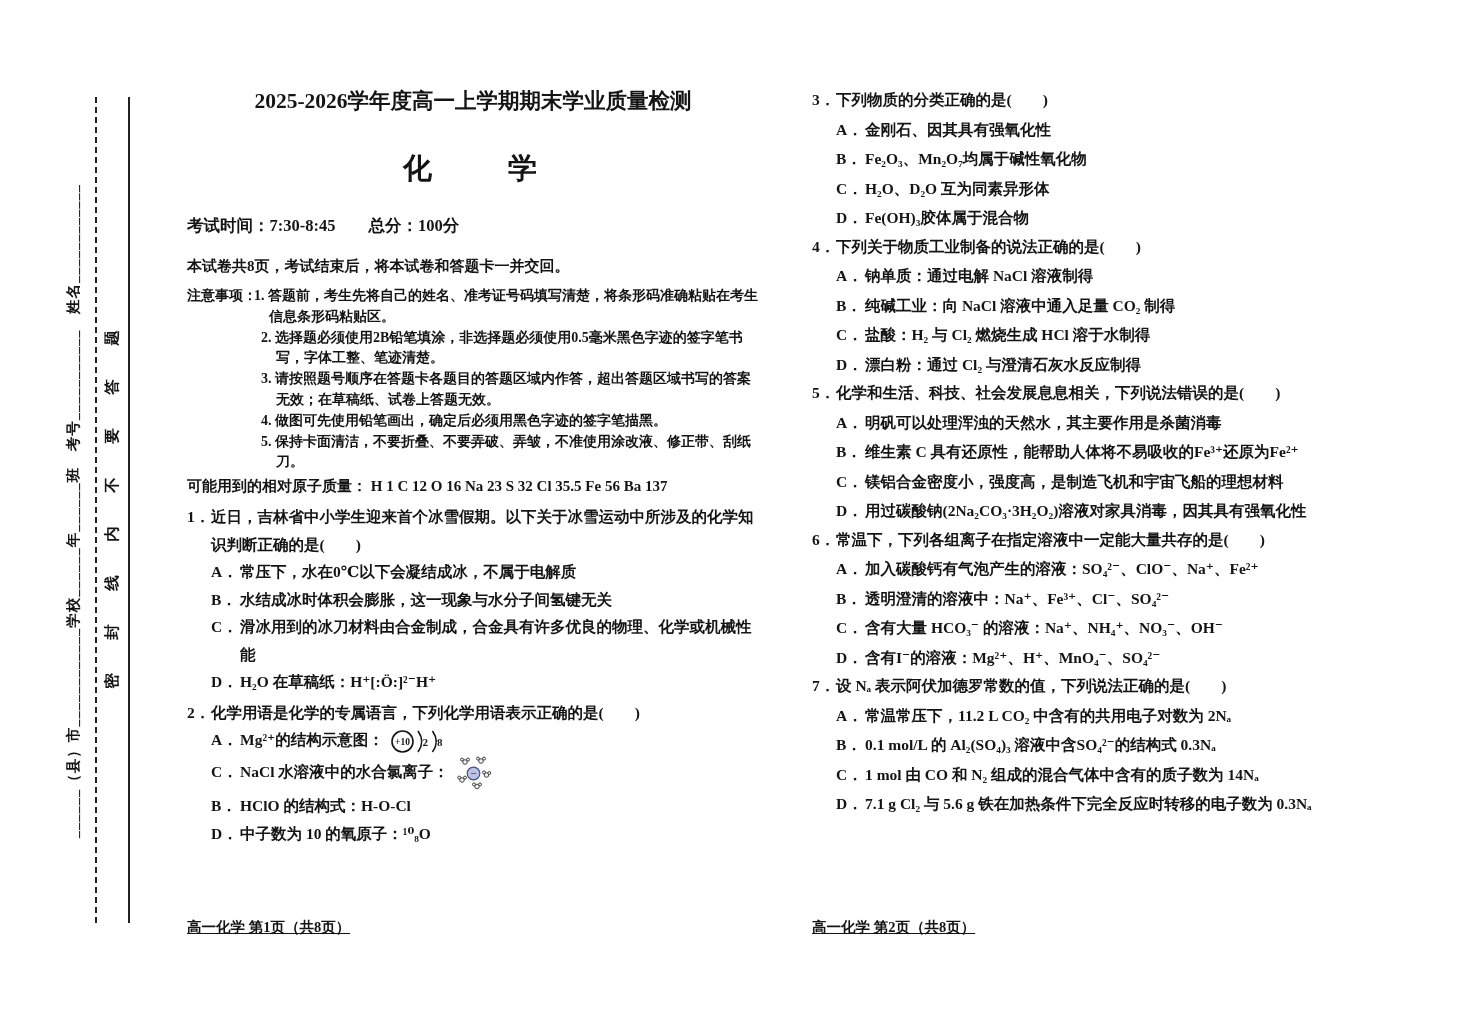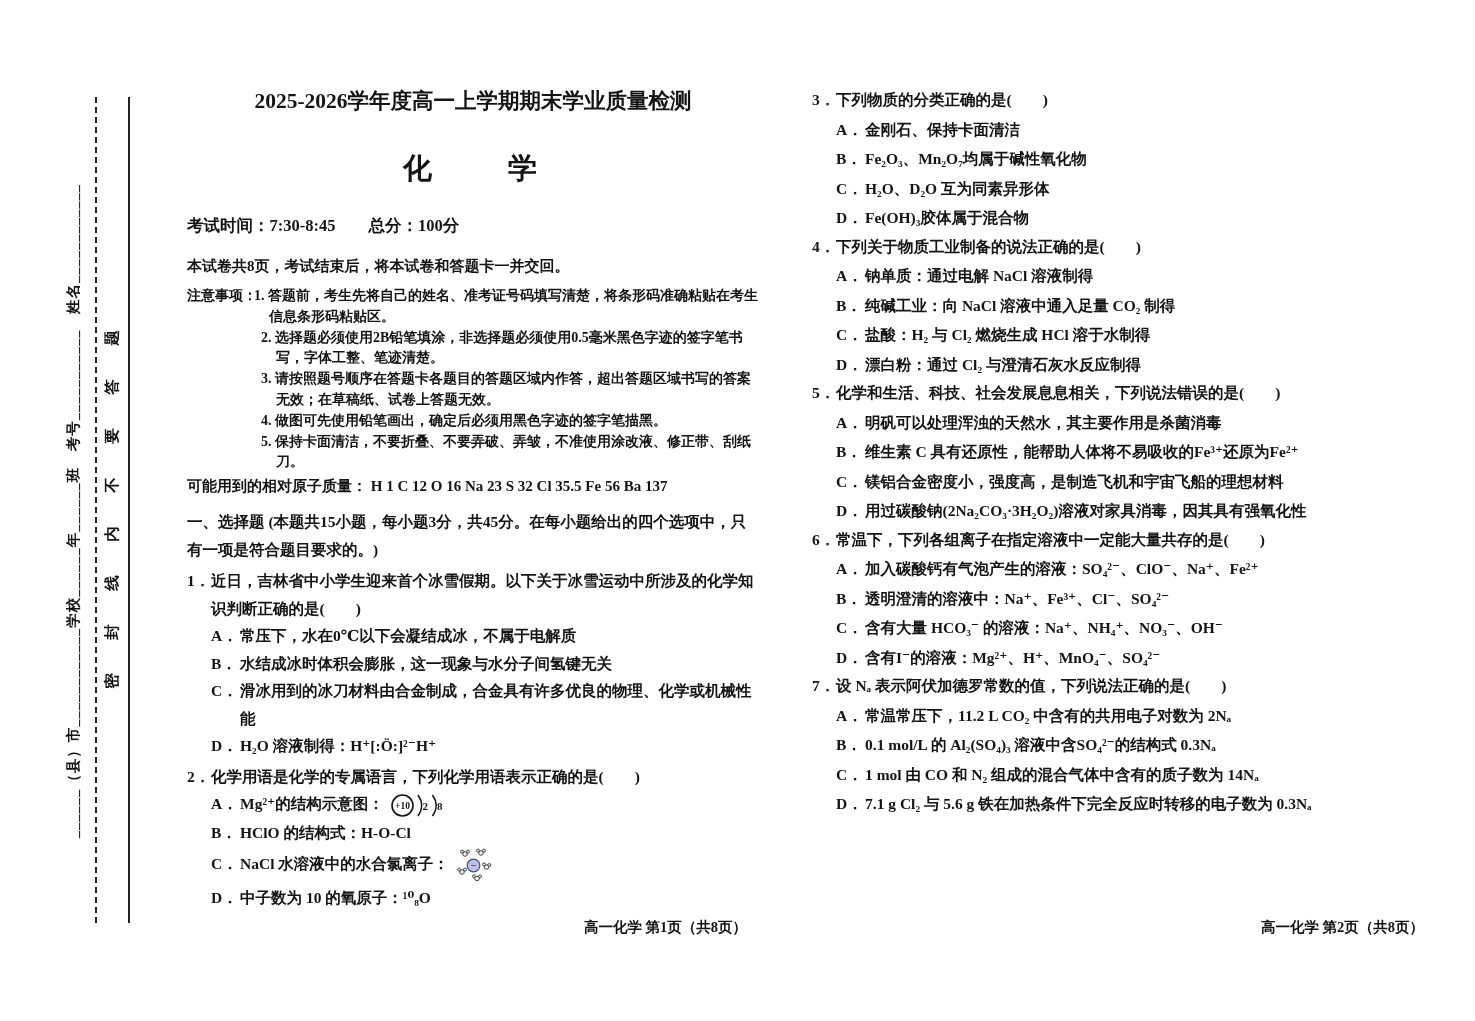--- a/index.html
+++ b/index.html
@@ -35,21 +35,21 @@
   .p1-atomic{font-size:15px;line-height:27px;}
   .p1-section{font-size:15.5px;line-height:28px;margin-top:8px;}
   .question{line-height:27.5px;}
   .page1 .question{margin-top:3px;}
   .q-stem{padding-left:24px;text-indent:-24px;}
   .q-num{display:inline-block;width:24px;text-indent:0;}
   .q-option{margin-left:24px;padding-left:29px;text-indent:-29px;}
   .opt-label{display:inline-block;width:29px;text-indent:0;}
   .page2 .question + .question{margin-top:1px;}
   .page2 .q-option{margin-top:2px;}
-  .footer{position:absolute;font-size:14.5px;text-align:right;}
+  .footer{position:absolute;font-size:14.5px;text-align:left;text-decoration:underline;}
   .footer1{left:187px;width:560px;top:918px;}
   .footer2{left:812px;width:612px;top:918px;}
   svg{vertical-align:middle;}
   .atom-svg{margin-left:2px;}
   .hyd-svg{margin-left:2px;}
 </style>
 </head>
 <body>
 
 <div class="sheet">
@@ -70,42 +70,40 @@
     <div class="p1-intro">本试卷共8页，考试结束后，将本试卷和答题卡一并交回。</div>
     <div class="notes">
       <span class="notes-label">注意事项：</span>
       <div class="note-item">1. 答题前，考生先将自己的姓名、准考证号码填写清楚，将条形码准确粘贴在考生信息条形码粘贴区。</div>
       <div class="note-item">2. 选择题必须使用2B铅笔填涂，非选择题必须使用0.5毫米黑色字迹的签字笔书写，字体工整、笔迹清楚。</div>
       <div class="note-item">3. 请按照题号顺序在答题卡各题目的答题区域内作答，超出答题区域书写的答案无效；在草稿纸、试卷上答题无效。</div>
       <div class="note-item">4. 做图可先使用铅笔画出，确定后必须用黑色字迹的签字笔描黑。</div>
       <div class="note-item">5. 保持卡面清洁，不要折叠、不要弄破、弄皱，不准使用涂改液、修正带、刮纸刀。</div>
     </div>
     <div class="p1-atomic">可能用到的相对原子质量：  H 1   C 12   O 16   Na 23   S 32   Cl 35.5   Fe 56   Ba 137</div>
-    <div class="p1-section">一、选择题 (本题共15小题，每小题3分，共45分。在每小题给出的四个选项中，只有一项是符合题目要求的。)</div>
     <div>
         <div class="question">
           <div class="q-stem"><span class="q-num">1．</span><span class="q-text">近日，吉林省中小学生迎来首个冰雪假期。以下关于冰雪运动中所涉及的化学知识判断正确的是(　　)</span></div>
           <div class="q-option"><span class="opt-label">A．</span><span class="opt-text">常压下，水在0℃以下会凝结成冰，不属于电解质</span></div>
           <div class="q-option"><span class="opt-label">B．</span><span class="opt-text">水结成冰时体积会膨胀，这一现象与水分子间氢键无关</span></div>
           <div class="q-option"><span class="opt-label">C．</span><span class="opt-text">滑冰用到的冰刀材料由合金制成，合金具有许多优良的物理、化学或机械性能</span></div>
-          <div class="q-option"><span class="opt-label">D．</span><span class="opt-text">H₂O 溶液制得：H⁺[:Ö:]²⁻H⁺</span></div>
+          <div class="q-option"><span class="opt-label">D．</span><span class="opt-text">H₂O 在草稿纸：H⁺[:Ö:]²⁻H⁺</span></div>
         </div>
         <div class="question">
           <div class="q-stem"><span class="q-num">2．</span><span class="q-text">化学用语是化学的专属语言，下列化学用语表示正确的是(　　)</span></div>
           <div class="q-option"><span class="opt-label">A．</span><span class="opt-text">Mg²⁺的结构示意图：</span>
   <svg class="atom-svg" width="56" height="27" viewBox="0 0 56 27" xmlns="http://www.w3.org/2000/svg">
     <circle cx="12.5" cy="13.5" r="10.5" fill="none" stroke="#141414" stroke-width="1.6"></circle>
     <text x="12.5" y="17" text-anchor="middle" font-size="9.5" font-weight="bold" fill="#141414">+10</text>
     <path d="M28 3 Q35.5 13.5 28 24" fill="none" stroke="#141414" stroke-width="1.6"></path>
     <text x="32.5" y="17.5" font-size="11" font-weight="bold" fill="#141414">2</text>
     <path d="M42.5 3 Q50 13.5 42.5 24" fill="none" stroke="#141414" stroke-width="1.6"></path>
     <text x="47" y="17.5" font-size="11" font-weight="bold" fill="#141414">8</text>
   </svg>
 </div>
-          <div class="q-option"><span class="opt-label">B．</span><span class="opt-text">HClO 的结构式：H-O-Cl</span></div>
           <div class="q-option"><span class="opt-label">C．</span><span class="opt-text">NaCl 水溶液中的水合氯离子：</span>
   <svg class="hyd-svg" width="37" height="37" viewBox="0 0 37 37" xmlns="http://www.w3.org/2000/svg">
     <g stroke="#333" fill="#efefef" stroke-width="0.9">
       <circle cx="10" cy="7" r="2.3"></circle>
                 <circle cx="7" cy="4.6" r="1.5"></circle>
                 <circle cx="13" cy="4.6" r="1.5"></circle>
     </g>
     <g stroke="#333" fill="#efefef" stroke-width="0.9">
       <circle cx="26" cy="6" r="2.3"></circle>
                 <circle cx="23" cy="3.6" r="1.5"></circle>
@@ -123,30 +121,31 @@
     </g>
     <g stroke="#333" fill="#efefef" stroke-width="0.9">
       <circle cx="7" cy="25" r="2.3"></circle>
                 <circle cx="4.2" cy="22.6" r="1.5"></circle>
                 <circle cx="10" cy="22.6" r="1.5"></circle>
     </g>
     <circle cx="18.5" cy="18.5" r="6.3" fill="#b9c3e8" stroke="#44507a" stroke-width="1.2"></circle>
     <text x="18.5" y="22.3" text-anchor="middle" font-size="11" font-weight="bold" fill="#8a2f2f">−</text>
   </svg>
 </div>
+          <div class="q-option"><span class="opt-label">B．</span><span class="opt-text">HClO 的结构式：H-O-Cl</span></div>
           <div class="q-option"><span class="opt-label">D．</span><span class="opt-text">中子数为 10 的氧原子：¹⁰₈O</span></div>
         </div>
       </div>
   </section>
 
   <section class="page page2">
     <div>
         <div class="question">
           <div class="q-stem"><span class="q-num">3．</span><span class="q-text">下列物质的分类正确的是(　　)</span></div>
-          <div class="q-option"><span class="opt-label">A．</span><span class="opt-text">金刚石、保持卡面清洁</span></div>
+          <div class="q-option"><span class="opt-label">A．</span><span class="opt-text">金刚石、因其具有强氧化性</span></div>
           <div class="q-option"><span class="opt-label">B．</span><span class="opt-text">Fe₂O₃、Mn₂O₇均属于碱性氧化物</span></div>
           <div class="q-option"><span class="opt-label">C．</span><span class="opt-text">H₂O、D₂O 互为同素异形体</span></div>
           <div class="q-option"><span class="opt-label">D．</span><span class="opt-text">Fe(OH)₃胶体属于混合物</span></div>
         </div>
         <div class="question">
           <div class="q-stem"><span class="q-num">4．</span><span class="q-text">下列关于物质工业制备的说法正确的是(　　)</span></div>
           <div class="q-option"><span class="opt-label">A．</span><span class="opt-text">钠单质：通过电解 NaCl 溶液制得</span></div>
           <div class="q-option"><span class="opt-label">B．</span><span class="opt-text">纯碱工业：向 NaCl 溶液中通入足量 CO₂ 制得</span></div>
           <div class="q-option"><span class="opt-label">C．</span><span class="opt-text">盐酸：H₂ 与 Cl₂ 燃烧生成 HCl 溶于水制得</span></div>
           <div class="q-option"><span class="opt-label">D．</span><span class="opt-text">漂白粉：通过 Cl₂ 与澄清石灰水反应制得</span></div>

